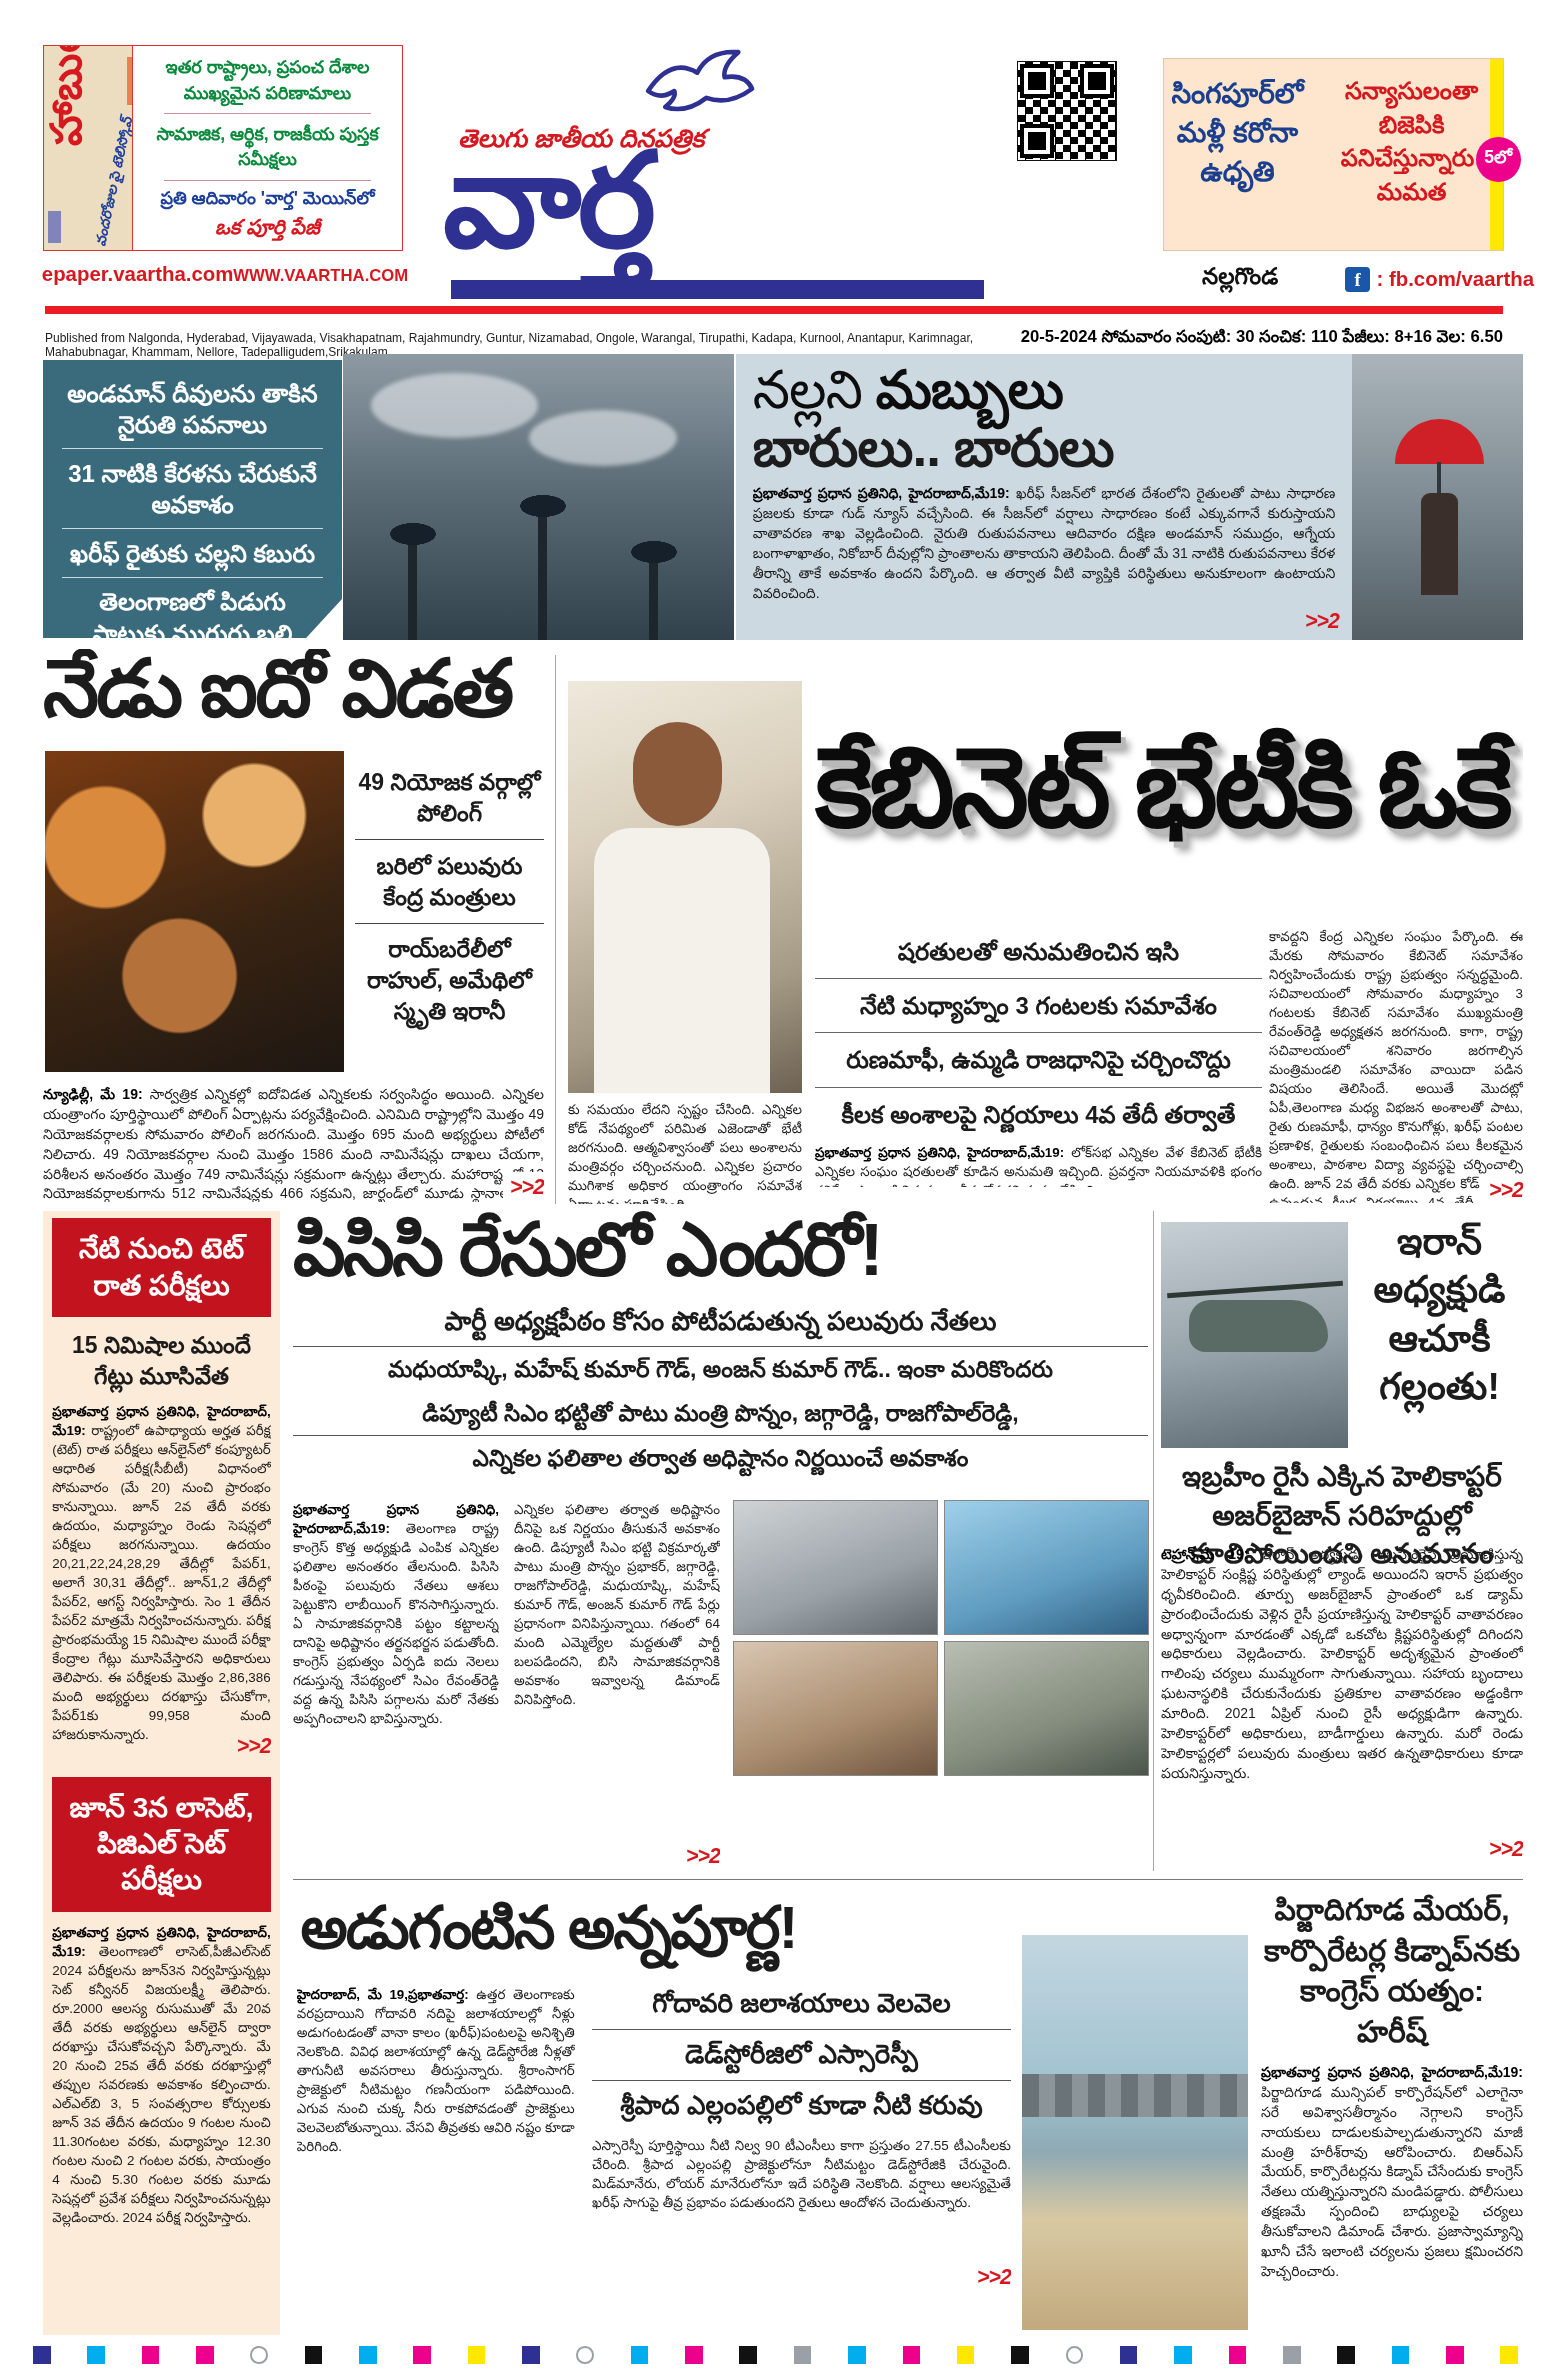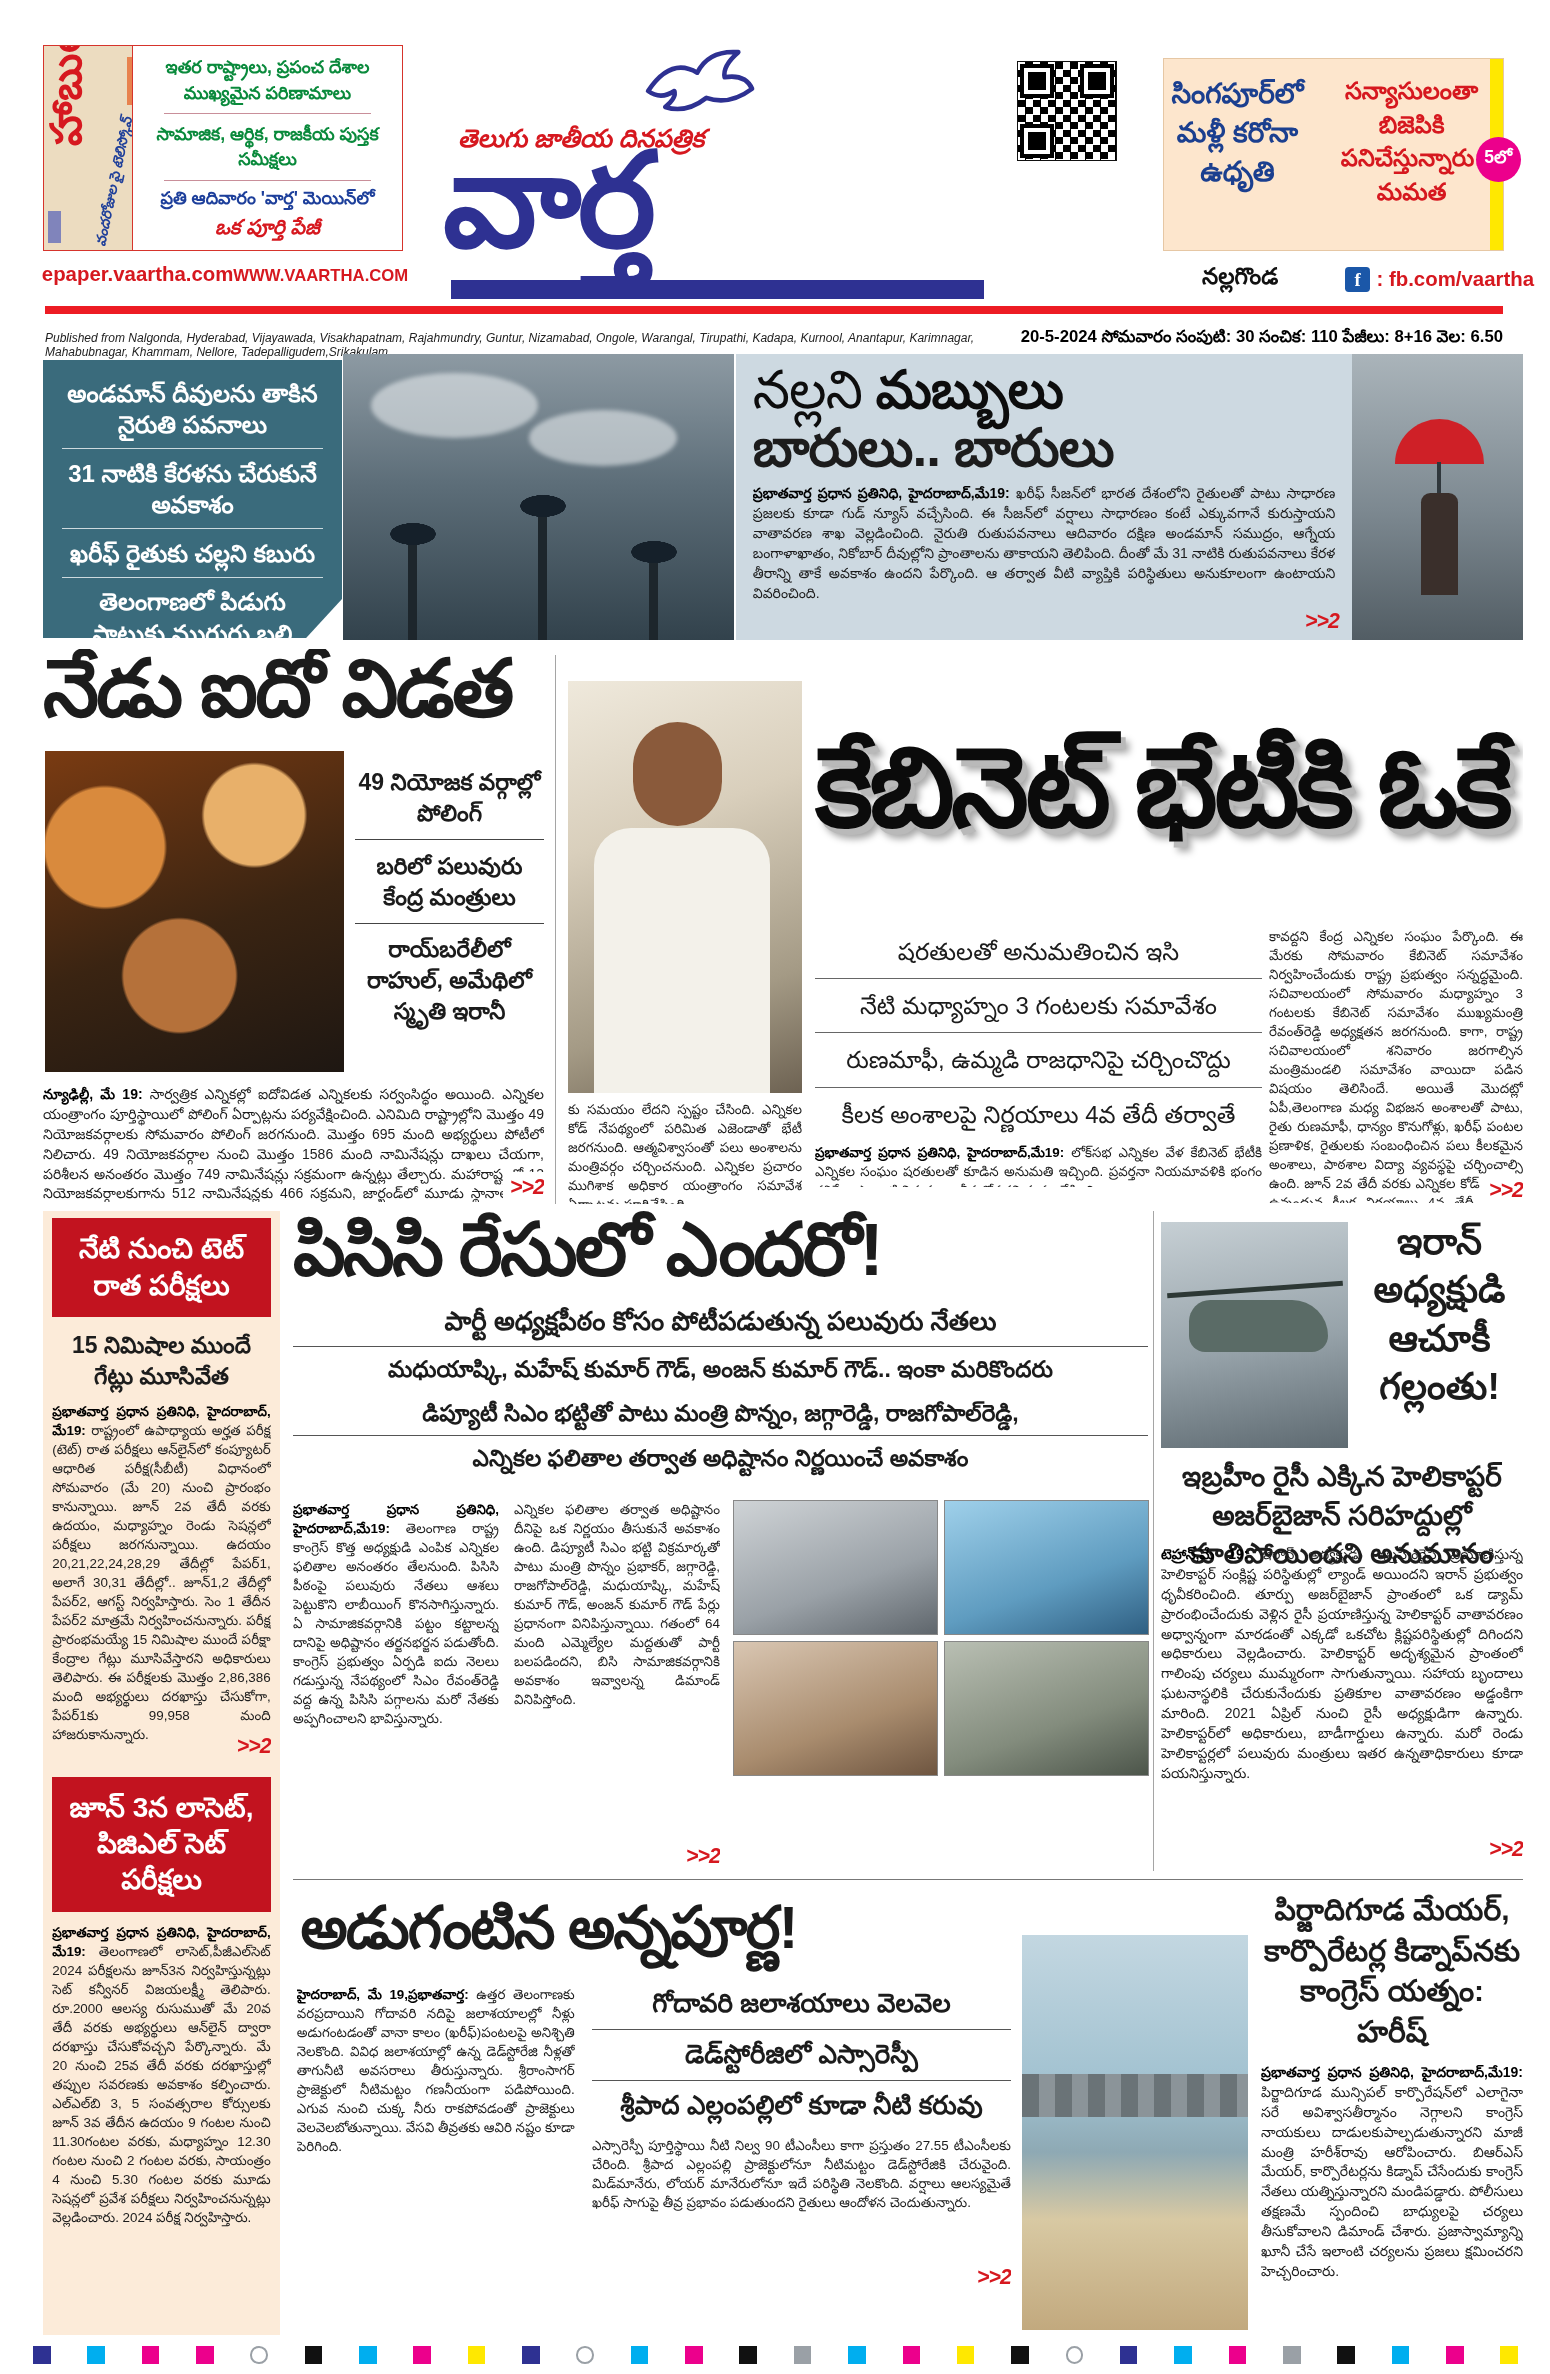--- a/index.html
+++ b/index.html
@@ -43,21 +43,21 @@
   .teaser-bottom { color:#d6181f; font-weight:800; font-size:24px; line-height:1.4; }
   .right-box-stripe { width:32px; background:#ffe800; position:relative; }
   .page-badge { position:absolute; left:-14px; top:78px; width:45px; height:45px; border-radius:50%; background:#ec008c;
       color:#fff; font-weight:800; font-size:17.6px; display:flex; align-items:center; justify-content:center; }
   .edition { left:1202px; top:263px; font-size:23px; font-weight:800; color:#111; }
   .fb-row { left:1345px; top:267px; display:flex; gap:6.5px; align-items:center; position:absolute; }
   .fb-icon { width:25px; height:25px; background:#1b57a8; color:#fff; font-weight:900; font-size:18.6px; border-radius:3.7px;
       display:flex; align-items:center; justify-content:center; font-family:"Liberation Serif",serif; }
   .fb-label { color:#d6181f; font-weight:800; font-size:20.4px; }
   .dateline-row { left:45px; top:327px; width:1458px; display:flex; justify-content:space-between; align-items:baseline; }
-  .published-from { font-size:12px; color:#222; max-width:946px;font-style:italic; }
+  .published-from { font-size:12px; color:#222; max-width:946px; }
   .issue-info { font-size:16.7px; font-weight:800; color:#000; }
 
   
   .teal-box { left:43px; top:360px; width:299px; height:278px; background:#3a6b7c; color:#fff; padding:9.3px 18.6px;
       clip-path:polygon(0 0,100% 0,100% 86%,88% 100%,0 100%); display:flex; flex-direction:column; justify-content:space-around; position:absolute; }
   .teal-item { font-size:24px; font-weight:700; line-height:1.3; text-align:center; padding:8.3px 0; border-bottom:0.9px solid rgba(255,255,255,.75); }
   .teal-item:last-child { border-bottom:none; }
   .clouds-photo { left:343px; top:354px; width:391px; height:286px;
       background:linear-gradient(180deg,#8d9aa3 0%,#5d6e79 45%,#32424c 100%); }
   .cloud-blob { position:absolute; border-radius:50%; background:rgba(240,244,246,.55); filter:blur(1.9px); }
@@ -92,21 +92,21 @@
   .vrule { background:#a5a5a5; width:0.9px; position:absolute; }
   .cabinet { left:568px; top:649px; width:955px; height:557px; position:absolute; overflow:hidden; }
   .cm-photo { left:0; top:32px; width:234px; height:412px;
       background:linear-gradient(160deg,#efe9dc 0%,#d9cfbc 35%,#a49a85 75%,#6d6252 100%); }
   .cm-face { position:absolute; left:65px; top:41px; width:89px; height:104px; border-radius:45px; background:#8a5a3b; }
   .cm-shirt { position:absolute; left:26px; top:147px; width:176px; height:269px; border-radius:37px 37px 0 0; background:#f3f1ea; }
   .cabinet-headline { left:232px; top:20.4px; width:724px; height:237px; position:absolute; font-size:111px; font-weight:900;
       letter-spacing:-3.7px; text-align:center; line-height:2.0; display:flex; align-items:center; justify-content:center; white-space:nowrap;
       color:#0b0b0b; text-shadow:4.6px 5.6px 0 #b9b9b9, 8.3px 10.2px 7.4px rgba(0,0,0,.35); }
   .cabinet-subcol { left:247px; top:276px; width:447px; height:280px; position:absolute; }
-  .cab-sub { font-size:24px; font-weight:400; text-align:center; line-height:1.3; padding:11px 1.9px; border-bottom:0.9px solid #666; }
+  .cab-sub { font-size:24px; font-weight:700; text-align:center; line-height:1.3; padding:11px 1.9px; border-bottom:0.9px solid #666; }
   .cab-sub:last-child { border-bottom:none; }
   .cabinet-center-body { margin-top:3.7px; font-size:13.4px; height:43px; overflow:hidden; text-align:justify; line-height:1.4; }
   .cabinet-body-left { left:0; top:451px; width:234px; height:104px; position:absolute; font-size:13.4px; }
   .cabinet-body-right { left:701px; top:278px; width:254px; height:276px; position:absolute; font-size:13.4px; }
   .cab-jump { position:absolute; right:0; bottom:-1.9px; background:#fff; padding-left:7.4px; }
 
   
   .left-panel { left:43px; top:1211px; width:237px; height:1124px; background:#fcebd9; padding:7.4px 9.3px; position:absolute; }
   .red-box { background:#c2131f; color:#fff; font-weight:900; font-size:28px; text-align:center; line-height:1.3; padding:13px 3.7px; }
   .tet-subhead { font-size:23px; font-weight:800; text-align:center; line-height:1.35; margin:13px 0 9.3px; }

